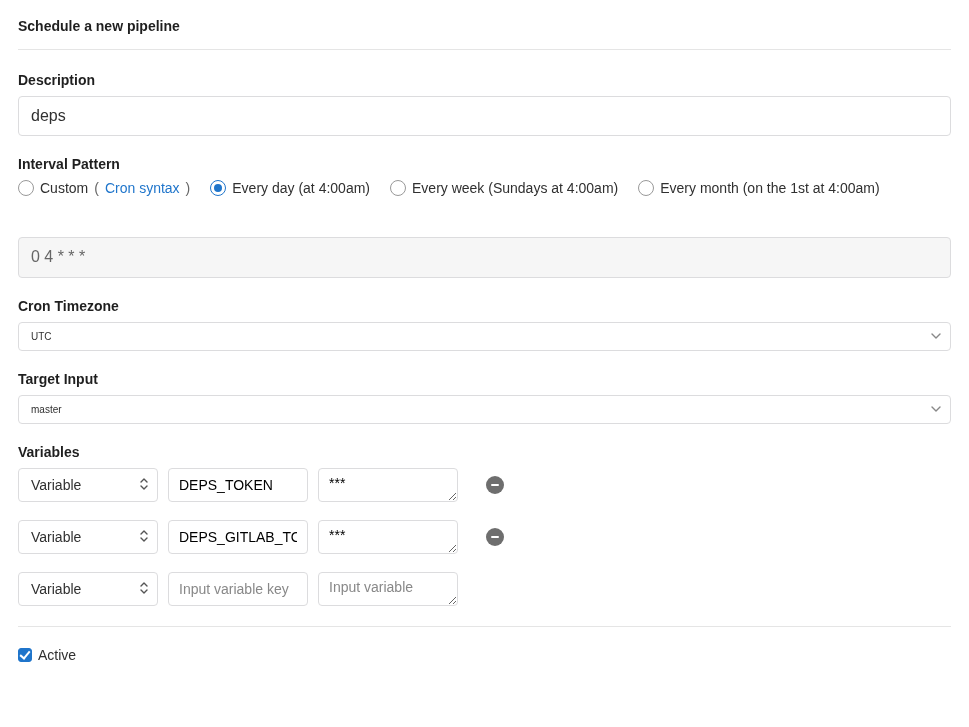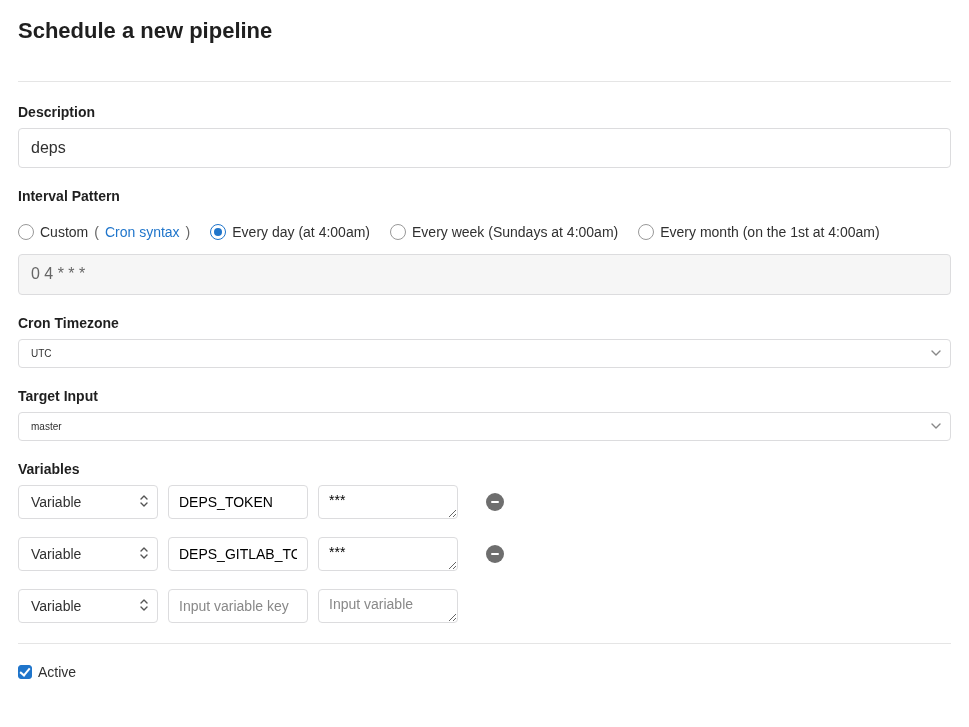--- a/index.html
+++ b/index.html
@@ -5,24 +5,24 @@
     * { box-sizing: border-box; margin: 0; padding: 0; }
     body {
       font-family: -apple-system, BlinkMacSystemFont, "Segoe UI", Helvetica, Arial, sans-serif;
       font-size: 14px;
       color: #303030;
       background: #fff;
       padding: 18px 18px 0 18px;
       width: 969px;
     }
     .page-title {
-      font-size: 22px;
+      font-size: 14px;
       font-weight: 600;
       color: #1f1f1f;
-      margin-bottom: 37px;
+      margin-bottom: 15px;
     }
     hr.divider {
       border: none;
       border-top: 1px solid #e5e5e5;
       margin-bottom: 22px;
     }
     .form-group { margin-bottom: 20px; }
     .form-label {
       display: block;
       font-weight: 600;
@@ -37,36 +37,36 @@
       line-height: 1.4;
       color: #303030;
       background: #fff;
       border: 1px solid #dcdcde;
       border-radius: 4px;
       font-family: inherit;
     }
     .form-control:disabled, .form-control[readonly].greyed {
       background: #f6f6f6;
       color: #666;
+      margin-top: 27px;
     }
     .radio-row {
       display: flex;
       flex-wrap: wrap;
       gap: 20px;
       align-items: center;
       margin-bottom: 14px;
     }
     .radio-option {
       display: inline-flex;
       align-items: center;
       gap: 6px;
       font-size: 14px;
       color: #303030;
       cursor: pointer;
-      margin-top: 12px;
     }
     .radio-input {
       appearance: none;
       width: 16px;
       height: 16px;
       border: 1px solid #999;
       border-radius: 50%;
       position: relative;
       cursor: pointer;
       background: #fff;

